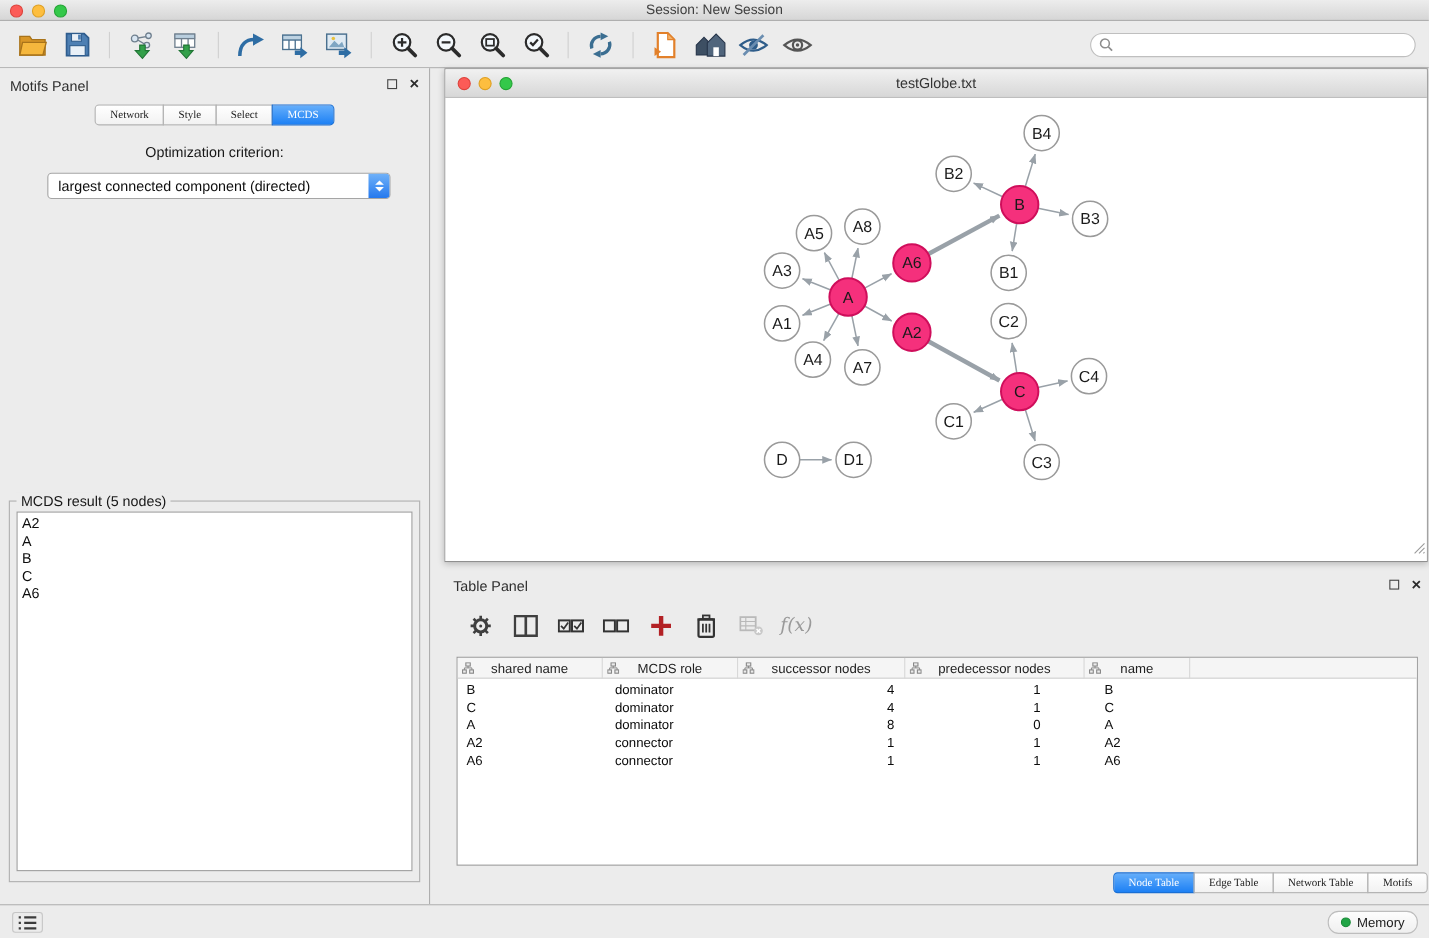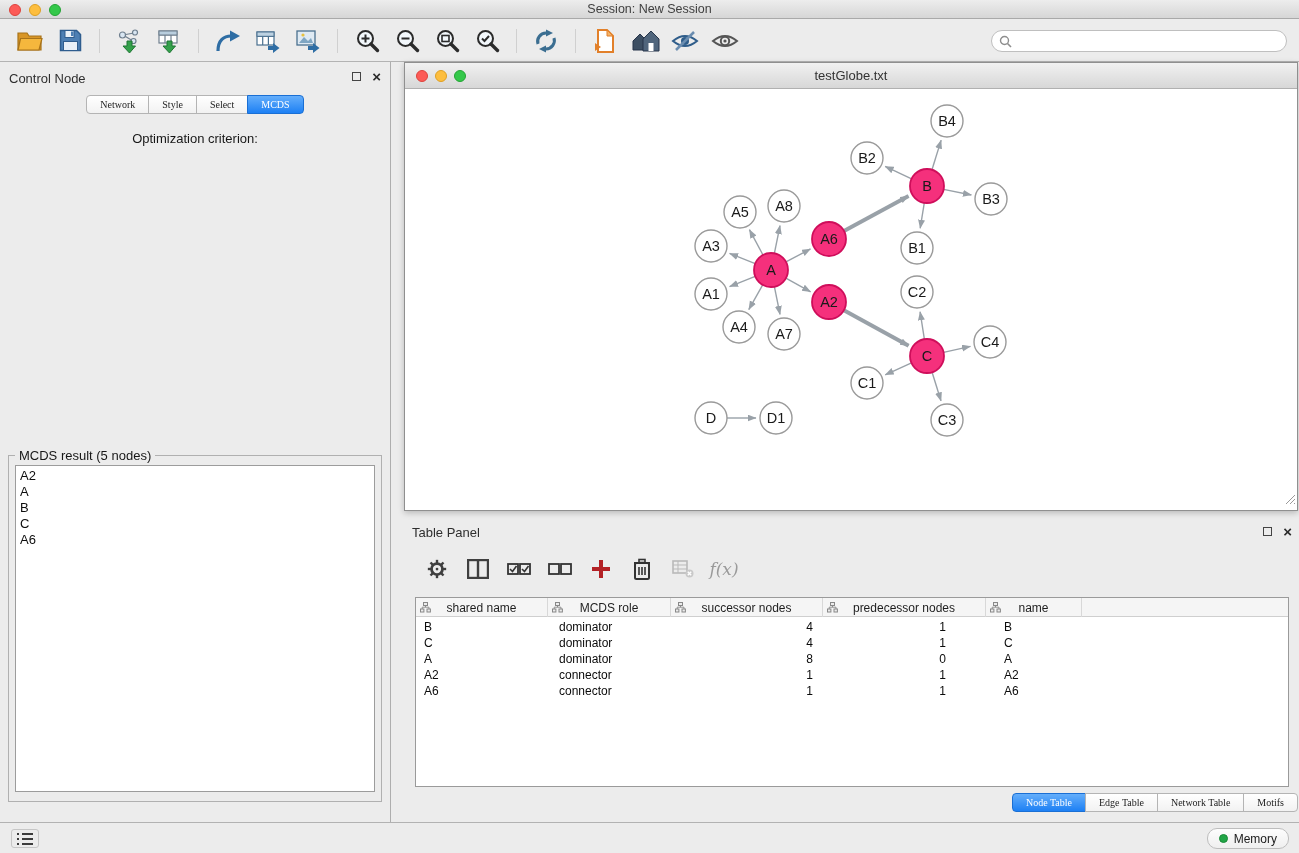--- a/index.html
+++ b/index.html
@@ -233,32 +233,39 @@
       <svg width="13" height="13" viewBox="0 0 13 13">
           <circle cx="5.5" cy="5.5" r="4" fill="none" stroke="#8e8e8e" stroke-width="1.4"></circle>
           <line x1="8.5" y1="8.5" x2="12" y2="12" stroke="#8e8e8e" stroke-width="1.6"></line>
         </svg>
     </span>
     <input class="search-input" type="text" placeholder="" style="">
   </div>
 </div>
 
 <div class="control-panel">
-  <span class="cp-title">Control Node</span>
+  <span class="cp-title">Motifs Panel</span>
   <span class="panel-icons">
     <span class="float-box"></span>
     <span class="close-x">×</span>
   </span>
   <div class="cp-tabs" id="control-tabs">
       <button class="seg-btn">Network</button>
       <button class="seg-btn">Style</button>
       <button class="seg-btn">Select</button>
       <button class="seg-btn active">MCDS</button>
     </div>
   <div class="opt-label">Optimization criterion:</div>
+  <div class="combo">
+    <span class="combo-text">largest connected component (directed)</span>
+    <span class="combo-stepper">
+        <span class="tri-up"></span>
+        <span class="tri-down"></span>
+      </span>
+  </div>
   <div class="result-fieldset">
     <span class="result-legend">MCDS result (5 nodes)</span>
     <div class="result-list" id="mcds-list">
         <div class="list-item">A2</div>
         <div class="list-item">A</div>
         <div class="list-item">B</div>
         <div class="list-item">C</div>
         <div class="list-item">A6</div>
       </div>
   </div>

